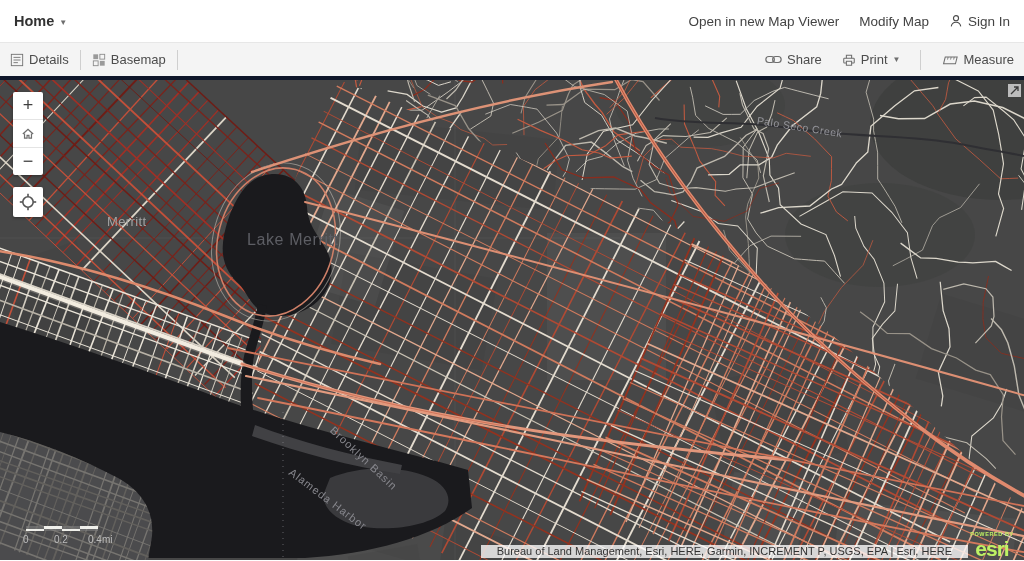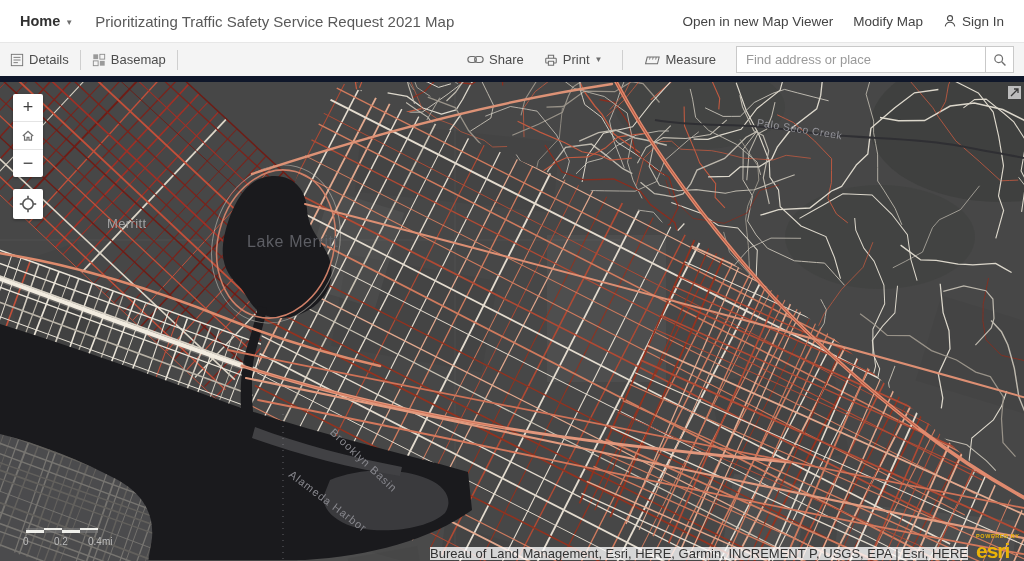--- a/index.html
+++ b/index.html
@@ -1,27 +1,27 @@
 <!DOCTYPE html>
 <html><head>
 <meta charset="utf-8">
 <style>
   html,body{margin:0;padding:0;}
   body{width:1024px;height:561px;background:#fff;font-family:"Liberation Sans",sans-serif;overflow:hidden;}
 
   
-  .header{height:42px;display:flex;align-items:center;padding:0 20px;background:#fff;box-sizing:border-box;}
+  .header{height:42px;display:flex;align-items:center;padding:0 14px;background:#fff;box-sizing:border-box;}
   .home{display:flex;align-items:center;gap:5px;font-size:14.5px;font-weight:bold;color:#323232;cursor:pointer;}
   .home .caret{font-size:8px;color:#6e6e6e;padding-top:2px;}
   .title{margin-left:22px;font-size:15px;color:#595959;}
   .header-right{margin-left:auto;display:flex;align-items:flex-end;gap:20px;font-size:13.5px;color:#444;}
   .hlink{cursor:pointer;display:flex;align-items:center;gap:5px;}
 
   
-  .toolbar{height:33px;background:#f4f4f4;border-top:1px solid #e7e7e7;border-bottom:6px solid #0f172a;
+  .toolbar{height:33px;background:#f4f4f4;border-top:1px solid #e7e7e7;border-bottom:4px solid #0f172a;
            display:flex;align-items:center;padding:0 10px;gap:11px;font-size:13px;color:#4c4c4c;box-sizing:content-box;}
   .tbtn{display:flex;align-items:center;gap:5px;cursor:pointer;white-space:nowrap;}
   .tbtn .caret{font-size:8px;color:#6e6e6e;}
   .sep{width:1px;height:20px;background:#cfcfcf;}
   .toolbar-right{margin-left:auto;display:flex;align-items:center;gap:20px;}
   .search{display:flex;align-items:stretch;height:27px;border:1px solid #c9c9c9;background:#fff;width:278px;box-sizing:border-box;}
   .search input{border:0;outline:0;flex:1;padding:0 9px;font-size:13px;color:#333;font-family:"Liberation Sans",sans-serif;}
   .search input::placeholder{color:#9a9a9a;}
   .search-btn{width:27px;border-left:1px solid #c9c9c9;display:flex;align-items:center;justify-content:center;cursor:pointer;background:#fff;}
 
@@ -43,34 +43,33 @@
           display:flex;align-items:center;justify-content:center;cursor:pointer;}
 
   .scalebar{position:absolute;left:18px;bottom:12px;width:120px;height:22px;}
   .sb-bar{position:absolute;left:8px;top:0;width:72px;height:5px;display:flex;}
   .sb-seg{width:18px;height:5px;}
   .sb-a{background:linear-gradient(to bottom, rgba(130,130,130,.55) 50%, rgba(248,248,243,.95) 50%);}
   .sb-b{background:linear-gradient(to bottom, rgba(248,248,243,.95) 50%, rgba(130,130,130,.55) 50%);}
   .sb-lbl{position:absolute;top:8px;font-size:10px;color:#bcbcbc;}
 
   .attribution{position:absolute;right:56px;bottom:2px;background:rgba(255,255,255,.78);color:#323232;
-               font-size:13px;line-height:11px;padding:1px 0;white-space:nowrap;}
-  .esri{position:absolute;right:2px;bottom:1px;color:#eab308;text-align:left;width:46px;line-height:1;}
+               font-size:11px;line-height:11px;padding:1px 16px;white-space:nowrap;}
+  .esri{position:absolute;right:9px;bottom:1px;color:#bef264;text-align:center;width:46px;line-height:1;}
   .esri .powered{font-size:5.5px;font-weight:bold;letter-spacing:.6px;}
   .esri .brand{font-size:21px;font-weight:bold;letter-spacing:-1px;margin-top:1px;}
 </style>
 </head>
 <body>
 
 <div class="header">
   <div class="home">
     <span>Home</span>
     <span class="caret">▼</span>
   </div>
-  <div class="title">Prioritizating Traffic Safety Service Request 2021 Map</div>
   <div class="header-right">
     <span class="hlink">Open in new Map Viewer</span>
     <span class="hlink">Modify Map</span>
     <span class="hlink">
       <span style="display:flex;">
         <svg width="14" height="14" viewBox="0 0 16 16">
             <circle cx="8" cy="4.8" r="2.9" fill="none" stroke="#4c4c4c" stroke-width="1.3"></circle>
             <path d="M2.6,14.2 C3.1,10.6 5.1,9.4 8,9.4 C10.9,9.4 12.9,10.6 13.4,14.2" fill="none" stroke="#4c4c4c" stroke-width="1.3"></path>
           </svg>
       </span>
@@ -130,31 +129,20 @@
     <div class="tbtn">
       <span style="display:flex;">
         <svg width="17" height="12" viewBox="0 0 20 14">
             <path d="M3,11.5 L17,11.5 L19,3.5 L5,3.5 Z" fill="none" stroke="#6e6e6e" stroke-width="1.2"></path>
             <line x1="8.4" y1="3.5" x2="7.7" y2="6.5" stroke="#6e6e6e"></line>
             <line x1="12" y1="3.5" x2="11.3" y2="6.5" stroke="#6e6e6e"></line>
             <line x1="15.6" y1="3.5" x2="14.9" y2="6.5" stroke="#6e6e6e"></line>
           </svg>
       </span>
       <span>Measure</span>
-    </div>
-    <div class="search">
-      <input type="text" placeholder="Find address or place" style="">
-      <div class="search-btn">
-        <span style="display:flex;">
-          <svg width="14" height="14" viewBox="0 0 16 16">
-              <circle cx="6.5" cy="6.5" r="4.4" fill="none" stroke="#6e6e6e" stroke-width="1.4"></circle>
-              <line x1="10" y1="10" x2="14.2" y2="14.2" stroke="#6e6e6e" stroke-width="1.6"></line>
-            </svg>
-        </span>
-      </div>
     </div>
   </div>
 </div>
 
 <div class="map">
   <svg class="base" id="mapsvg" width="1024" height="480" viewBox="0 0 1024 480">
     <defs>
       <clipPath id="flatsClip">
           <path d="M0,0 L340,0 C420,35 520,80 620,120 C700,155 780,210 850,270 C900,315 960,370 1024,430 L1024,480 L0,480 Z"></path>
         </clipPath>

